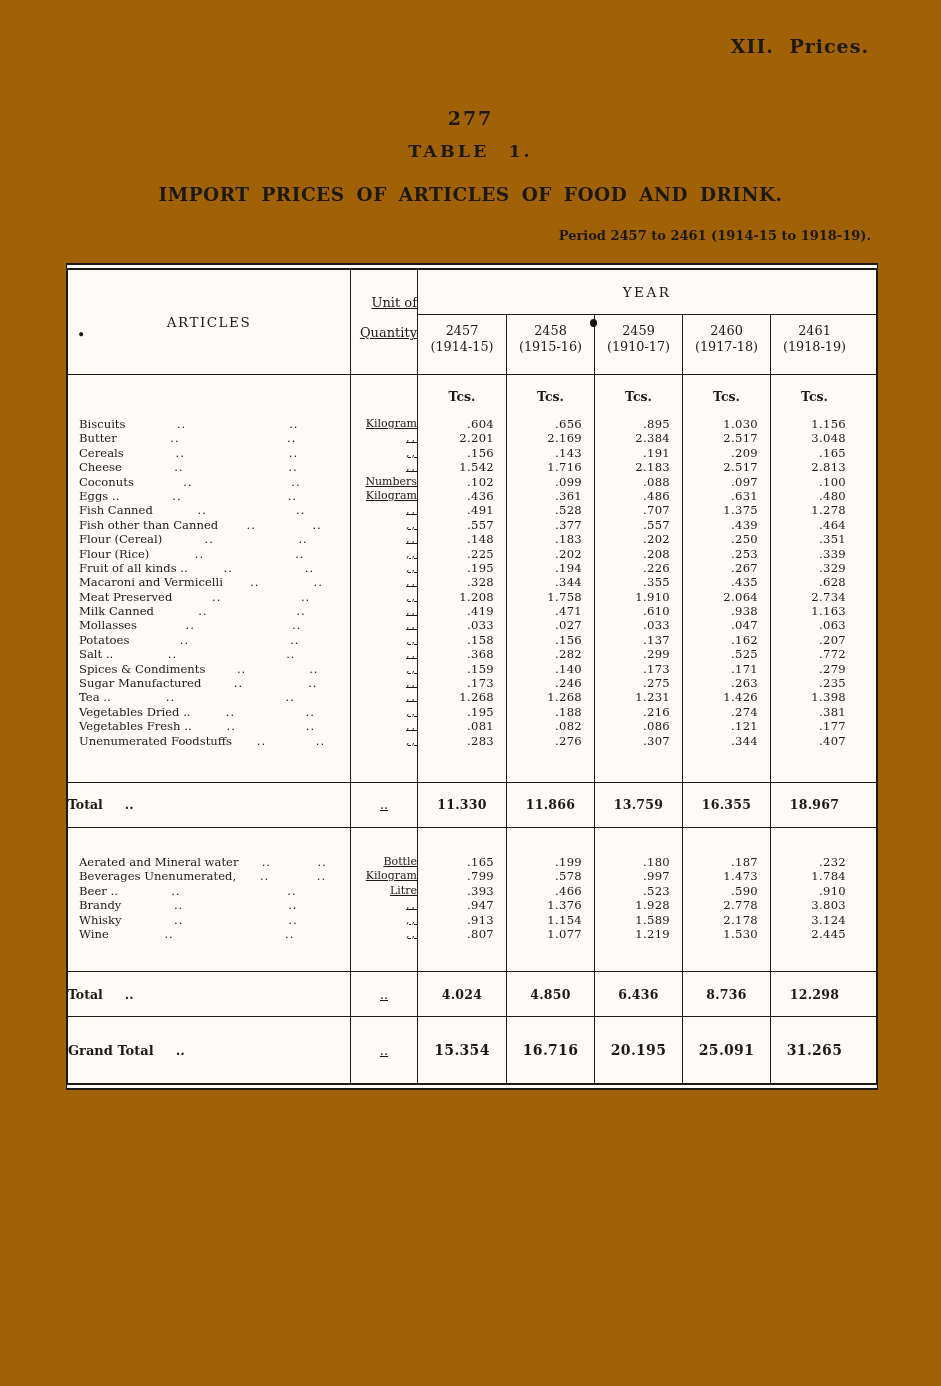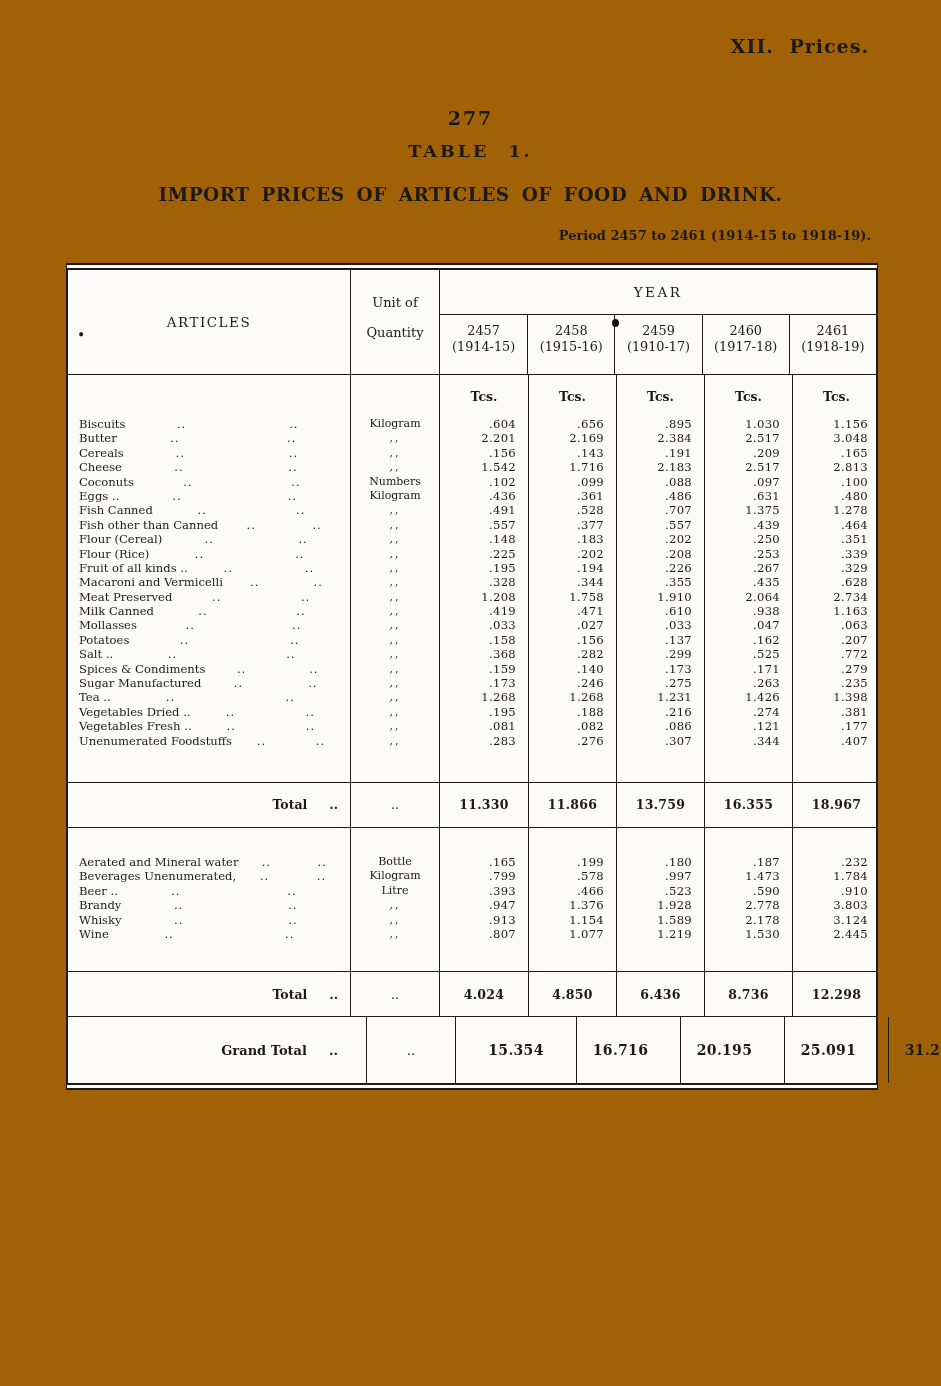--- a/index.html
+++ b/index.html
@@ -19,21 +19,21 @@
   
   .tbl {
     position: absolute; left: 66px; top: 263px; width: 812px; height: 827px;
     box-sizing: border-box; background: #fcfbf9;
     border-left: 2px solid var(--ink); border-right: 2px solid var(--ink);
     border-top: 7px double var(--ink); border-bottom: 7px double var(--ink);
   }
   .row { display: flex; box-sizing: border-box; }
   .c   { box-sizing: border-box; flex-shrink: 0; }
   .c-art  { width: 282px; }
-  .c-unit { width: 90px; border-left: 1px solid var(--ink); border-right: 1px solid var(--ink); text-align: center; }
+  .c-unit { width: 68px; border-left: 1px solid var(--ink); border-right: 1px solid var(--ink); text-align: right; text-decoration: underline; }
   .c-yr   { width: 88px; }
   .c-yr + .c-yr { border-left: 1px solid var(--ink); }
   
   .r-head { height: 105px; border-bottom: 1px solid var(--ink); }
   .art-hc { position: relative; display: flex; align-items: center; justify-content: center; font-size: 13.5px; letter-spacing: 1.5px; }
   .bullet { position: absolute; left: 9px; top: 58px; font-size: 14px; line-height: 14px; }
   .unit-hc{ padding-top: 25px; font-size: 13px; }
   .unit-hc div { line-height: 16px; }
   .unit-hc div + div { margin-top: 14px; }
   .c-years { flex: 1; display: flex; flex-direction: column; position: relative; min-width: 0; }
@@ -50,24 +50,24 @@
   .r-body .c-art { display: flex; padding-left: 11px; }
   .a-name { white-space: nowrap; }
   .ldr { flex: 1; text-align: center; letter-spacing: 1px; min-width: 8px; }
   .r-body .c-unit { font-size: 11px; line-height: 14.6px; }
   .r-body .c-unit.ditto { font-size: 11px; letter-spacing: 2px; }
   .val { text-align: right; padding-right: 12px; letter-spacing: 0.3px; }
   
   .r-sp { }
   
   .r-total { height: 46px; border-top: 1px solid var(--ink); border-bottom: 1px solid var(--ink); font-weight: 700; font-size: 12.5px; }
-  .t-art { display: flex; align-items: center; justify-content: flex-end; padding-right: 12px; gap: 22px; }
+  .t-art { display: flex; align-items: center; padding-right: 12px; gap: 22px; }
   .t-unit { display: flex; align-items: center; justify-content: center; font-weight: 400; }
   .t-val { display: flex; align-items: center; justify-content: center; letter-spacing: 0.3px; }
-  .r-grand { border-top: none; border-bottom: none; height: 66px; font-size: 13px; gap: 16px; }
+  .r-grand { border-top: none; border-bottom: none; height: 66px; font-size: 13px; }
   .r-grand .t-val { font-size: 14px; }
 </style>
 </head>
 <body>
 
 <div class="sheet">
   <div class="sec-head">XII.  Prices.</div>
   <div class="pg-num">277</div>
   <div class="tbl-label">TABLE  1.</div>
   <div class="title">IMPORT  PRICES  OF  ARTICLES  OF  FOOD  AND  DRINK.</div>

